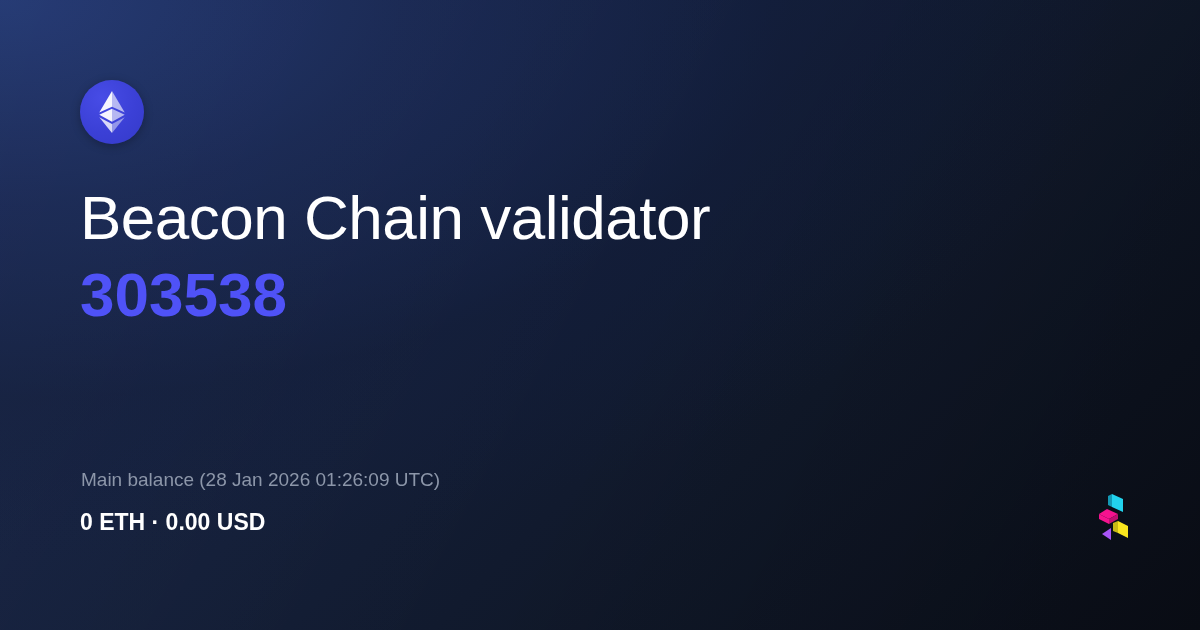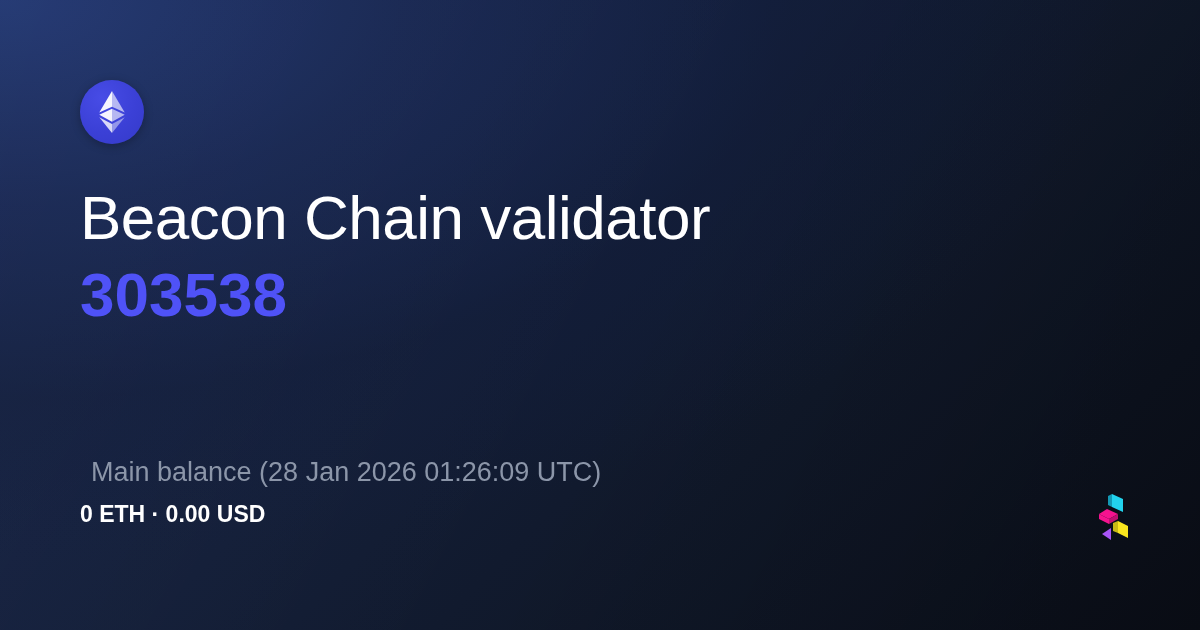--- a/index.html
+++ b/index.html
@@ -97,29 +97,29 @@
   }
 
   
   .footer-block {
     position: absolute;
     left: 80px;
     bottom: 86px;
     z-index: 2;
   }
   .balance-label {
-    margin: 11px;
-    font-size: 27px;
+    margin: 1px;
+    font-size: 19px;
     line-height: 30px;
     font-weight: 400;
     color: #8c96a9;
     white-space: nowrap;
   }
   .balance-value {
-    margin: 13px 0 16px 0;
+    margin: 13px 0 8px 0;
     font-size: 23px;
     line-height: 28px;
     font-weight: 700;
     color: #ffffff;
     white-space: nowrap;
   }
 
   
   .brand-mark {
     position: absolute;

